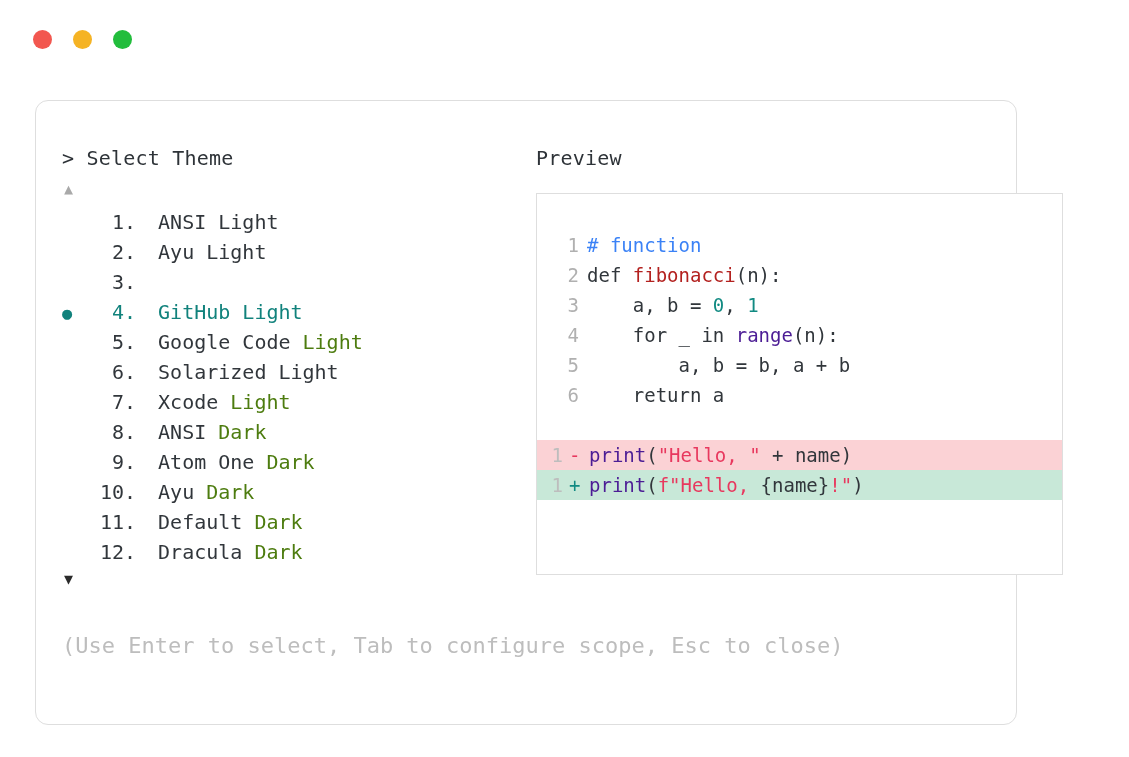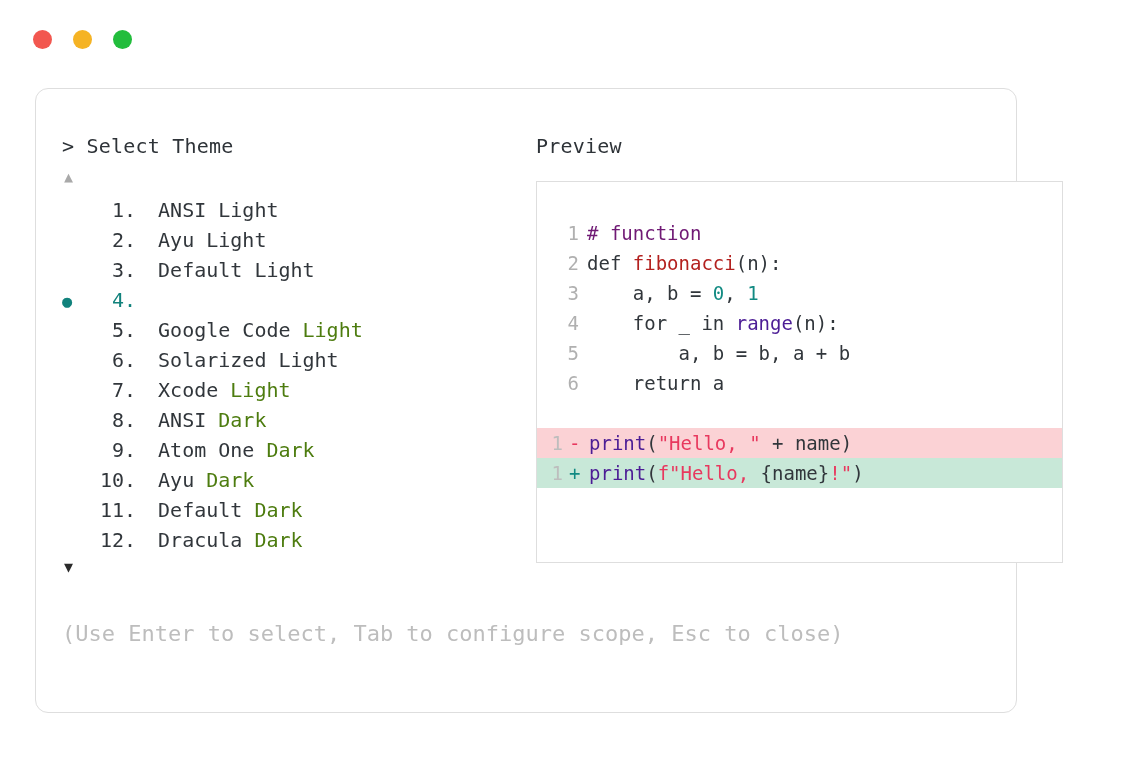--- a/index.html
+++ b/index.html
@@ -22,21 +22,21 @@
     display:flex; gap:21px; align-items:center;
   }
   .dot { width:19px; height:19px; border-radius:50%; }
   .dot.red   { background:#f2574f; }
   .dot.amber { background:#f5b324; }
   .dot.green { background:#22bd3c; }
 
   
   .card {
     position:absolute;
-    left:35px; top:88px;
+    left:35px; top:100px;
     width: 982px;
     height: 625px;
     border:1px solid #dedede;
     border-radius:13px;
     background:#fff;
     box-sizing:border-box;
   }
 
   .card-inner { position:relative; width:100%; height:100%; }
 
@@ -121,21 +121,21 @@
     text-align:right;
     color:#b0b0b0;
     padding-right:8px;
     box-sizing:border-box;
   }
   .code-body { flex:1 1 auto; white-space:pre; }
 
   .code-rows { padding-left:16px; }
 
   .tok-plain   { color:#31363b; }
-  .tok-comment { color:#701a75;text-align:right; }
+  .tok-comment { color:#3b82f6;text-align:right; }
   .tok-func    { color:#b3211f; }
   .tok-num     { color:#118a82; }
   .tok-builtin { color:#4c1d95;margin-top:36px; }
   .tok-str     { color:#e8385e; }
 
   
   .diff { margin-top:30px; padding-left:0px; }
   .diff-line { display:flex; align-items:baseline; height:30px; font-size:19px; line-height:30px; }
   .diff-line .ln { color:#bdbdbd; flex:0 0 32px; width:32px; padding-right:6px; }
   .diff-line.del { background:#fbd2d5; }
@@ -160,22 +160,22 @@
     <div class="card-inner">
 
       <div class="col-left">
         <div class="heading"><span>&gt;</span><span> </span><span>Select Theme</span></div>
 
         <div class="arrow-up">▲</div>
 
         <div class="theme-list" id="theme-list">
             <div class="theme-row"><span class="bullet-cell"></span><span class="idx">1.</span><span class="idx-dot"> </span><span class="tname">ANSI Light</span></div>
             <div class="theme-row"><span class="bullet-cell"></span><span class="idx">2.</span><span class="idx-dot"> </span><span class="tname">Ayu Light</span></div>
-            <div class="theme-row"><span class="bullet-cell"></span><span class="idx">3.</span><span class="idx-dot"> </span><span class="tname">Default Light</span></div>
-            <div class="theme-row selected"><span class="bullet-cell">●</span><span class="idx">4.</span><span class="idx-dot"> </span></div>
+            <div class="theme-row"><span class="bullet-cell"></span><span class="idx">3.</span><span class="idx-dot"> </span></div>
+            <div class="theme-row selected"><span class="bullet-cell">●</span><span class="idx">4.</span><span class="idx-dot"> </span><span class="tname">GitHub Light</span></div>
             <div class="theme-row"><span class="bullet-cell"></span><span class="idx">5.</span><span class="idx-dot"> </span><span class="tname">Google Code</span><span class="tvariant-dim"> Light</span></div>
             <div class="theme-row"><span class="bullet-cell"></span><span class="idx">6.</span><span class="idx-dot"> </span><span class="tname">Solarized Light</span></div>
             <div class="theme-row"><span class="bullet-cell"></span><span class="idx">7.</span><span class="idx-dot"> </span><span class="tname">Xcode</span><span class="tvariant-dim"> Light</span></div>
             <div class="theme-row"><span class="bullet-cell"></span><span class="idx">8.</span><span class="idx-dot"> </span><span class="tname">ANSI</span><span class="tvariant-dim"> Dark</span></div>
             <div class="theme-row"><span class="bullet-cell"></span><span class="idx">9.</span><span class="idx-dot"> </span><span class="tname">Atom One</span><span class="tvariant-dim"> Dark</span></div>
             <div class="theme-row"><span class="bullet-cell"></span><span class="idx">10.</span><span class="idx-dot"> </span><span class="tname">Ayu</span><span class="tvariant-dim"> Dark</span></div>
             <div class="theme-row"><span class="bullet-cell"></span><span class="idx">11.</span><span class="idx-dot"> </span><span class="tname">Default</span><span class="tvariant-dim"> Dark</span></div>
             <div class="theme-row"><span class="bullet-cell"></span><span class="idx">12.</span><span class="idx-dot"> </span><span class="tname">Dracula</span><span class="tvariant-dim"> Dark</span></div>
           </div>
 

